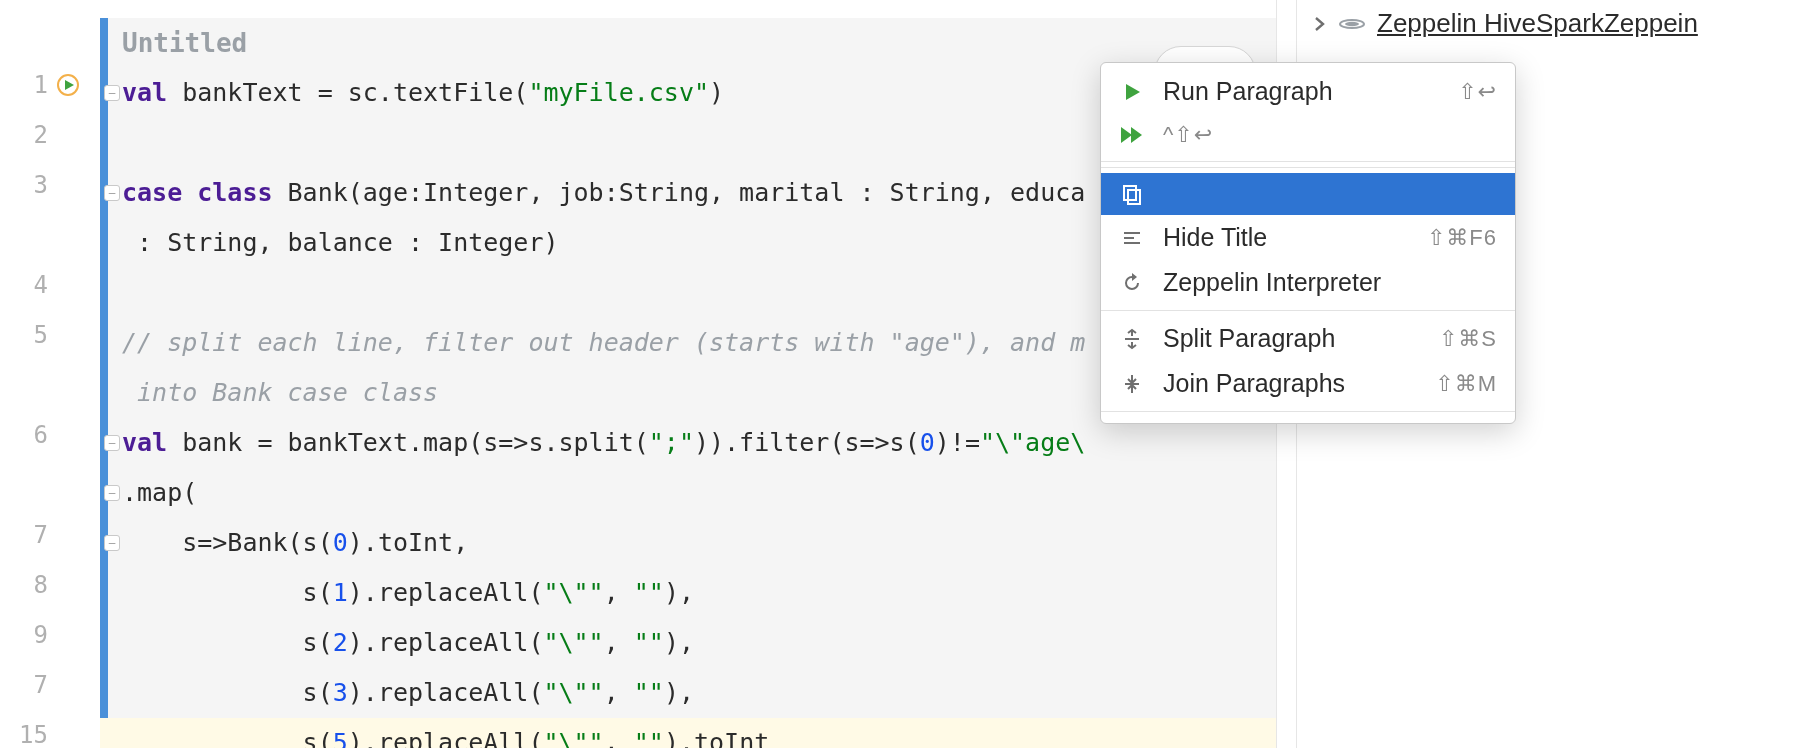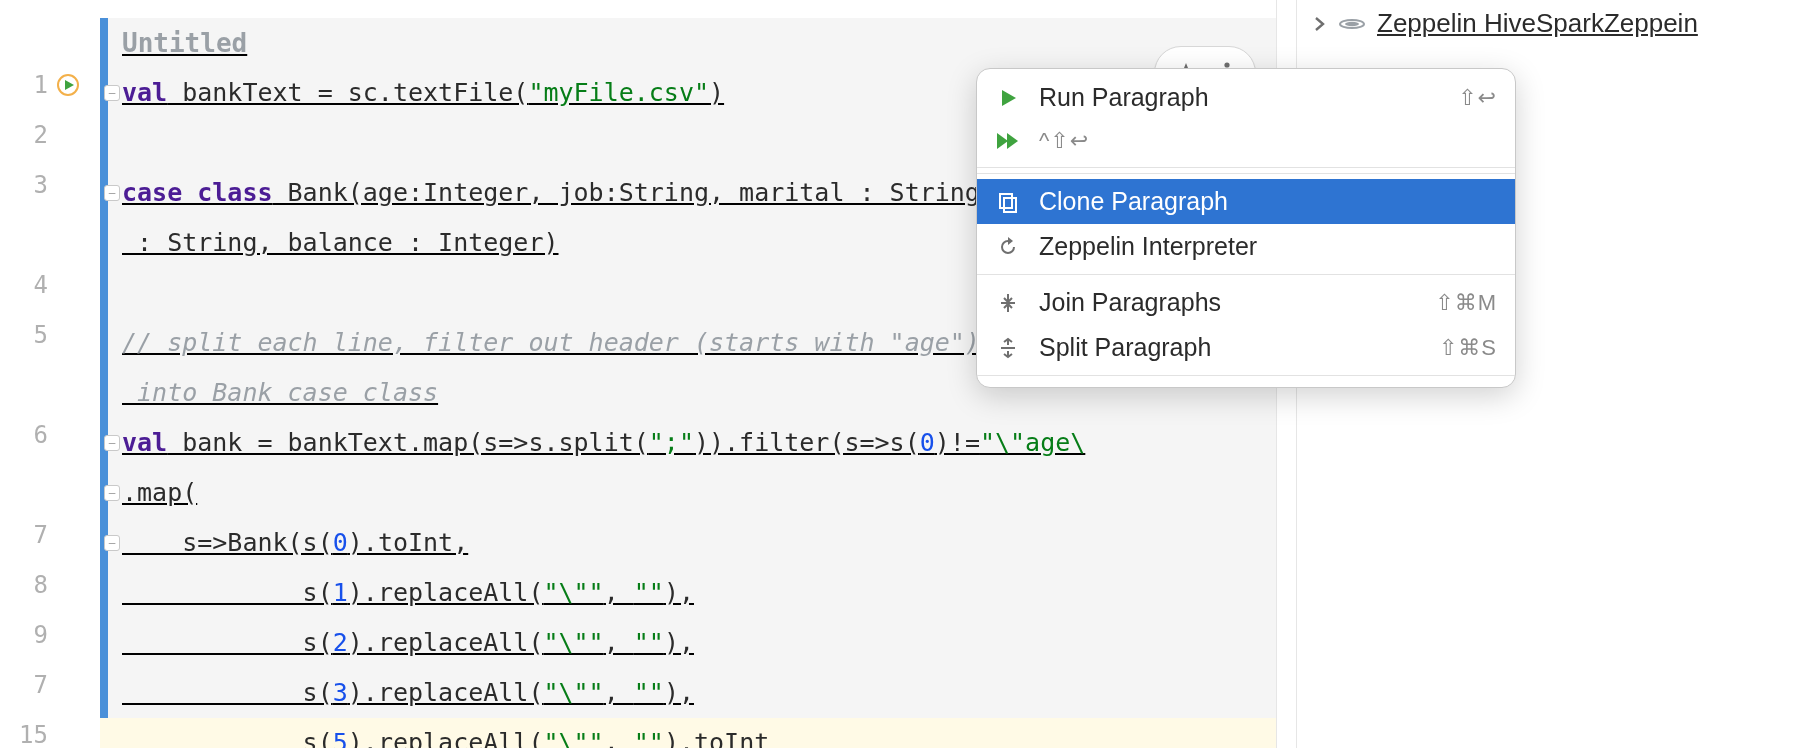--- a/index.html
+++ b/index.html
@@ -6,21 +6,21 @@
   html, body { width: 1816px; height: 748px; background: #fff; font-family: -apple-system, BlinkMacSystemFont, "Segoe UI", Arial, sans-serif; overflow: hidden; }
   .root { display: flex; width: 100%; height: 100%; }
 
   
   .editor { flex: 1 1 auto; position: relative; display: flex; min-width: 0; }
   .gutter { width: 100px; padding-top: 60px; }
   .gutter-row { height: 50px; display: flex; align-items: center; }
   .line-no { width: 48px; text-align: right; color: #b0b0b0; font-family: ui-monospace, SFMono-Regular, Menlo, monospace; font-size: 24px; }
   .gutter-icon { width: 40px; display: flex; justify-content: center; }
 
-  .code-wrap { flex: 1 1 auto; background: #f5f5f5; position: relative; margin-top: 18px; overflow: hidden; text-decoration: underline; }
+  .code-wrap { flex: 1 1 auto; background: #f5f5f5; position: relative; margin-top: 18px; overflow: hidden; }
   .blue-bar { position: absolute; left: 0; top: 0; bottom: 0; width: 8px; background: #4a90d9; }
   .cell-title { font-family: ui-monospace, SFMono-Regular, Menlo, monospace; font-size: 26px; font-weight: 600; color: #9aa0a6; padding: 10px 0 10px 22px; }
   .code-area { font-family: ui-monospace, SFMono-Regular, Menlo, monospace; font-size: 25px; line-height: 50px; padding-left: 22px; white-space: pre; color: #2b2b2b; }
   .code-line { height: 50px; display: block; position: relative; }
   .code-line.hl { background: #fffae6; margin-left: -22px; padding-left: 22px; }
   .tok-kw { color: #4c1d95; font-weight: 600; }
   .tok-str { color: #067d17; }
   .tok-num { color: #1750eb; }
   .tok-cm { color: #9aa0a6; font-style: italic; }
 
@@ -32,21 +32,21 @@
 
   
   .scroll-strip { width: 20px; background: #fff; border-left: 1px solid #e6e6e6; }
 
   
   .side { width: 520px; border-left: 1px solid #e6e6e6; padding-top: 4px; }
   .tree-row { display: flex; align-items: center; gap: 12px; padding: 4px 14px; font-size: 26px; color: #2b2b2b; text-decoration: underline; }
   .tree-row svg.chev { flex: none; }
 
   
-  .menu { position: absolute; top: 68px; right: 300px; width: 540px; background: #fff; border: 1px solid #c8c8c8; border-radius: 14px; box-shadow: 0 8px 30px rgba(0,0,0,.18); padding: 6px 0; z-index: 50; }
+  .menu { position: absolute; top: 62px; right: 300px; width: 416px; background: #fff; border: 1px solid #c8c8c8; border-radius: 6px; box-shadow: 0 8px 30px rgba(0,0,0,.18); padding: 6px 0; z-index: 50; }
   .menu-item { display: flex; align-items: center; padding: 8px 18px; font-size: 25px; color: #2b2b2b; gap: 18px; cursor: default; }
   .menu-item .mi-icon { width: 26px; height: 26px; flex: none; display: flex; align-items: center; justify-content: center; }
   .menu-item .mi-label { flex: 1 1 auto; }
   .menu-item .mi-short { color: #8a8a8a; font-size: 22px; letter-spacing: 1px; }
   .menu-item.sel { background: #2e74d2; color: #fff; }
   .menu-item.sel .mi-short { color: #e6f0fb; }
   .menu-sep { height: 1px; background: #e2e2e2; margin: 5px 0; }
 </style>
 </head>
 <body>
@@ -179,50 +179,58 @@
       </div>
       <div class="menu-sep"></div>
       <div class="menu-sep"></div>
       <div class="menu-item sel">
         <span class="mi-icon">
           <svg width="22" height="22" viewBox="0 0 22 22">
             <rect x="3" y="3" width="12" height="14" fill="none" stroke="currentColor" stroke-width="2"></rect>
             <rect x="7" y="7" width="12" height="14" fill="none" stroke="currentColor" stroke-width="2"></rect>
           </svg>
         </span>
-        <span class="mi-label">Clone Paragraph</span>
         <span class="mi-short"></span>
+      </div>
+      <div class="menu-item">
+        <span class="mi-icon">
+          <svg width="22" height="22" viewBox="0 0 22 22">
+            <path d="M3 6h16M3 11h10M3 16h16" stroke="#6f6f6f" stroke-width="2"></path>
+          </svg>
+        </span>
+        <span class="mi-label">Hide Title</span>
+        <span class="mi-short">⇧⌘F6</span>
       </div>
       <div class="menu-item">
         <span class="mi-icon">
           <svg width="22" height="22" viewBox="0 0 22 22">
             <path d="M11 4a7 7 0 1 0 7 7h-2a5 5 0 1 1-5-5v3l5-4-5-4v3z" fill="#6f6f6f"></path>
           </svg>
         </span>
         <span class="mi-label">Zeppelin Interpreter</span>
         <span class="mi-short"></span>
       </div>
       <div class="menu-sep"></div>
-      <div class="menu-item">
-        <span class="mi-icon">
-          <svg width="22" height="22" viewBox="0 0 22 22">
-            <path d="M11 2v7M11 20v-7M4 11h14" stroke="#6f6f6f" stroke-width="2"></path>
-            <path d="M7 6l4 4 4-4M7 16l4-4 4 4" fill="none" stroke="#6f6f6f" stroke-width="2"></path>
-          </svg>
-        </span>
-        <span class="mi-label">Join Paragraphs</span>
-        <span class="mi-short">⇧⌘M</span>
-      </div>
       <div class="menu-item">
         <span class="mi-icon">
           <svg width="22" height="22" viewBox="0 0 22 22">
             <path d="M4 11h14" stroke="#6f6f6f" stroke-width="2"></path>
             <path d="M11 8V2M11 14v6" stroke="#6f6f6f" stroke-width="2"></path>
             <path d="M7 5l4-3 4 3M7 17l4 3 4-3" fill="none" stroke="#6f6f6f" stroke-width="2"></path>
           </svg>
         </span>
         <span class="mi-label">Split Paragraph</span>
         <span class="mi-short">⇧⌘S</span>
       </div>
+      <div class="menu-item">
+        <span class="mi-icon">
+          <svg width="22" height="22" viewBox="0 0 22 22">
+            <path d="M11 2v7M11 20v-7M4 11h14" stroke="#6f6f6f" stroke-width="2"></path>
+            <path d="M7 6l4 4 4-4M7 16l4-4 4 4" fill="none" stroke="#6f6f6f" stroke-width="2"></path>
+          </svg>
+        </span>
+        <span class="mi-label">Join Paragraphs</span>
+        <span class="mi-short">⇧⌘M</span>
+      </div>
       <div class="menu-sep"></div>
     </div>
 
 </div>
 
 </body></html>

